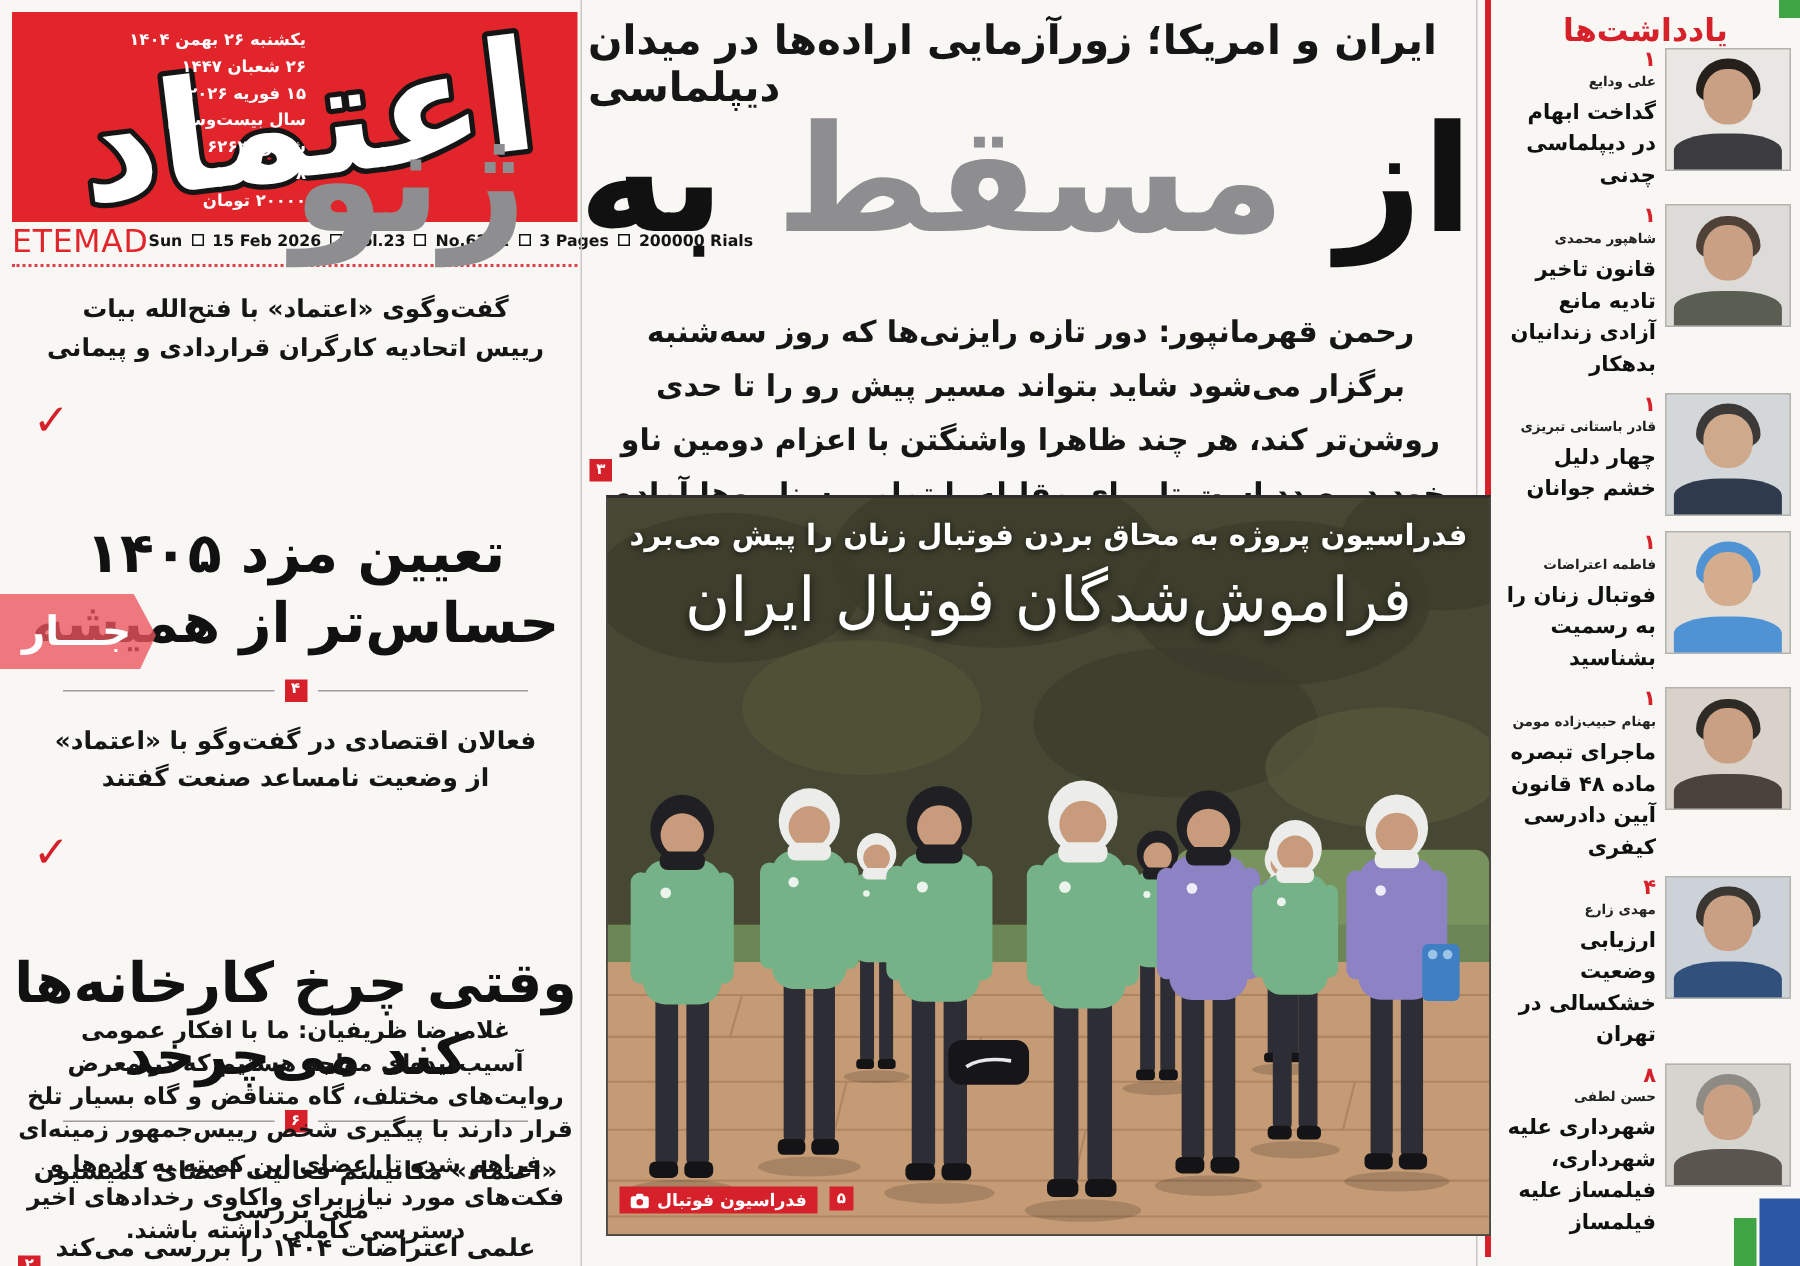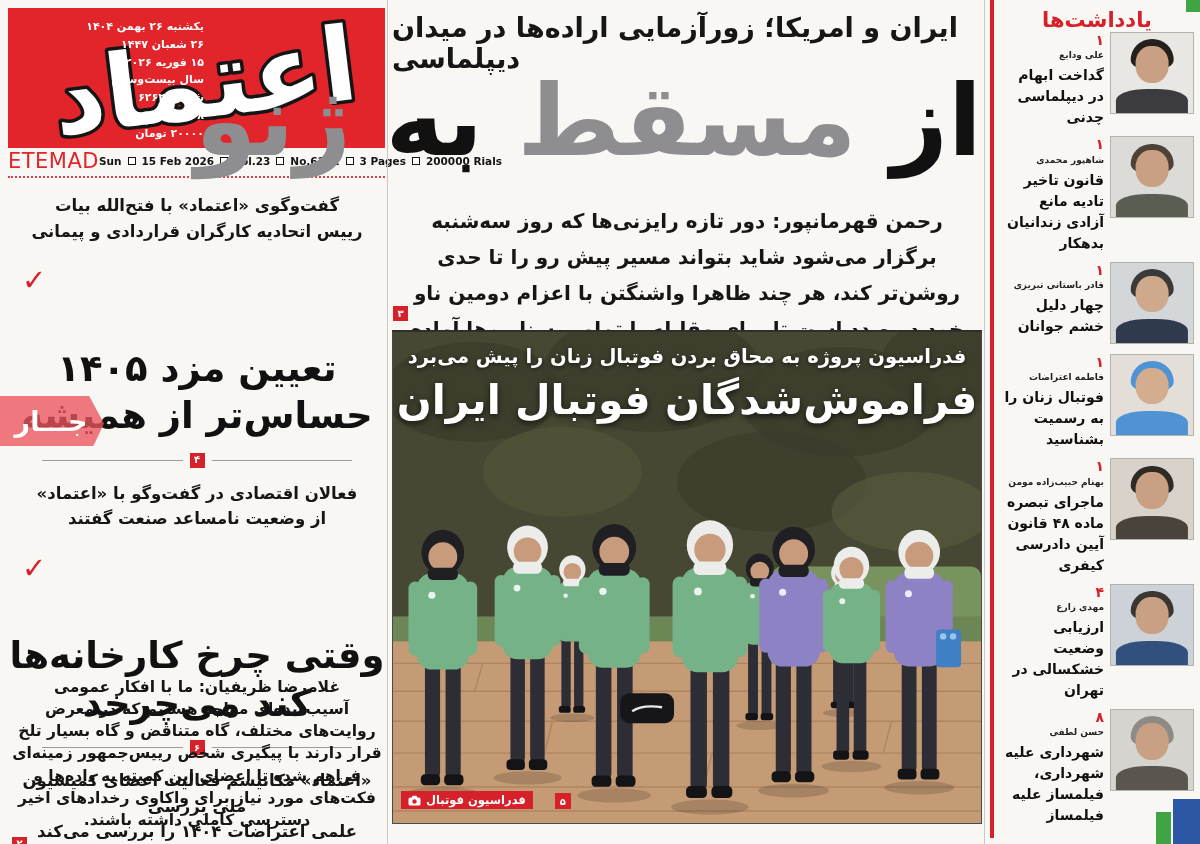--- a/index.html
+++ b/index.html
@@ -37,28 +37,28 @@
   .watermark{position:absolute;left:-2px;top:396px;width:106px;height:50px;background:rgba(235,85,92,.78);
              color:#fff;font-size:27px;font-weight:bold;display:flex;align-items:center;justify-content:center;
              clip-path:polygon(0 0,86% 0,100% 55%,90% 100%,0 100%);z-index:5;direction:rtl;}
   
   .center-col{position:absolute;left:392px;top:0;width:590px;height:844px;direction:rtl;}
   .c-kicker{position:absolute;top:12px;left:0;width:100%;text-align:left;font-size:27px;font-weight:bold;letter-spacing:-.5px;}
   .c-headline{position:absolute;top:46px;left:0;width:100%;height:150px;text-align:center;font-size:99px;
               font-weight:bold;line-height:150px;letter-spacing:-2px;white-space:nowrap;}
   .c-lead{position:absolute;top:203px;left:12px;right:12px;text-align:center;font-size:20px;font-weight:bold;line-height:1.8;}
   .c-badge3{position:absolute;left:1px;top:306px;}
-  .photo-frame{position:absolute;left:0;top:330px;width:590px;height:494px;border:1px solid #4a4a4a;
+  .photo-frame{position:absolute;left:12px;top:330px;width:590px;height:494px;border:1px solid #4a4a4a;
                border-top:2px solid #2e2e2e;box-sizing:border-box;overflow:hidden;background:#474833;}
   .scene{position:absolute;left:0;top:0;width:100%;height:100%;display:block;}
   .p-kicker{position:absolute;top:13px;left:0;width:100%;text-align:center;color:#fff;font-size:19.5px;
             font-weight:bold;text-shadow:0 1px 4px rgba(0,0,0,.65);z-index:3;}
   .p-title{position:absolute;top:44px;left:0;width:100%;text-align:center;color:#fff;font-size:41px;
-           font-weight:bold;letter-spacing:-1px;text-shadow:0 2px 6px rgba(0,0,0,.7);z-index:3;}
-  .p-credit-row{position:absolute;left:8px;bottom:14px;display:flex;align-items:flex-end;gap:22px;direction:ltr;z-index:3;}
+           font-weight:normal;letter-spacing:-1px;text-shadow:0 2px 6px rgba(0,0,0,.7);z-index:3;}
+  .p-credit-row{position:absolute;left:8px;bottom:14px;display:flex;align-items:flex-start;gap:8px;direction:ltr;z-index:3;}
   .p-credit{display:flex;align-items:center;gap:5px;direction:rtl;background:#d6212b;color:#fff;height:18px;
             padding:0 7px;font-size:11.5px;font-weight:bold;}
   .badge-sm{width:16px;height:16px;background:#d6212b;color:#fff;font-size:10px;font-weight:bold;
             display:flex;align-items:center;justify-content:center;}
   
   .right-col{position:absolute;left:1000px;top:6px;width:194px;height:836px;direction:rtl;overflow:hidden;}
   .notes-header{text-align:center;color:#d6212b;font-size:21px;font-weight:bold;margin:2px 0 0;}
   .note{display:flex;gap:6px;margin-bottom:8px;min-height:84px;}
   .n-photo{position:relative;flex:none;width:84px;height:82px;background:var(--p-bg,#ddd);
            border:1px solid #b3b3ae;overflow:hidden;box-sizing:border-box;}

